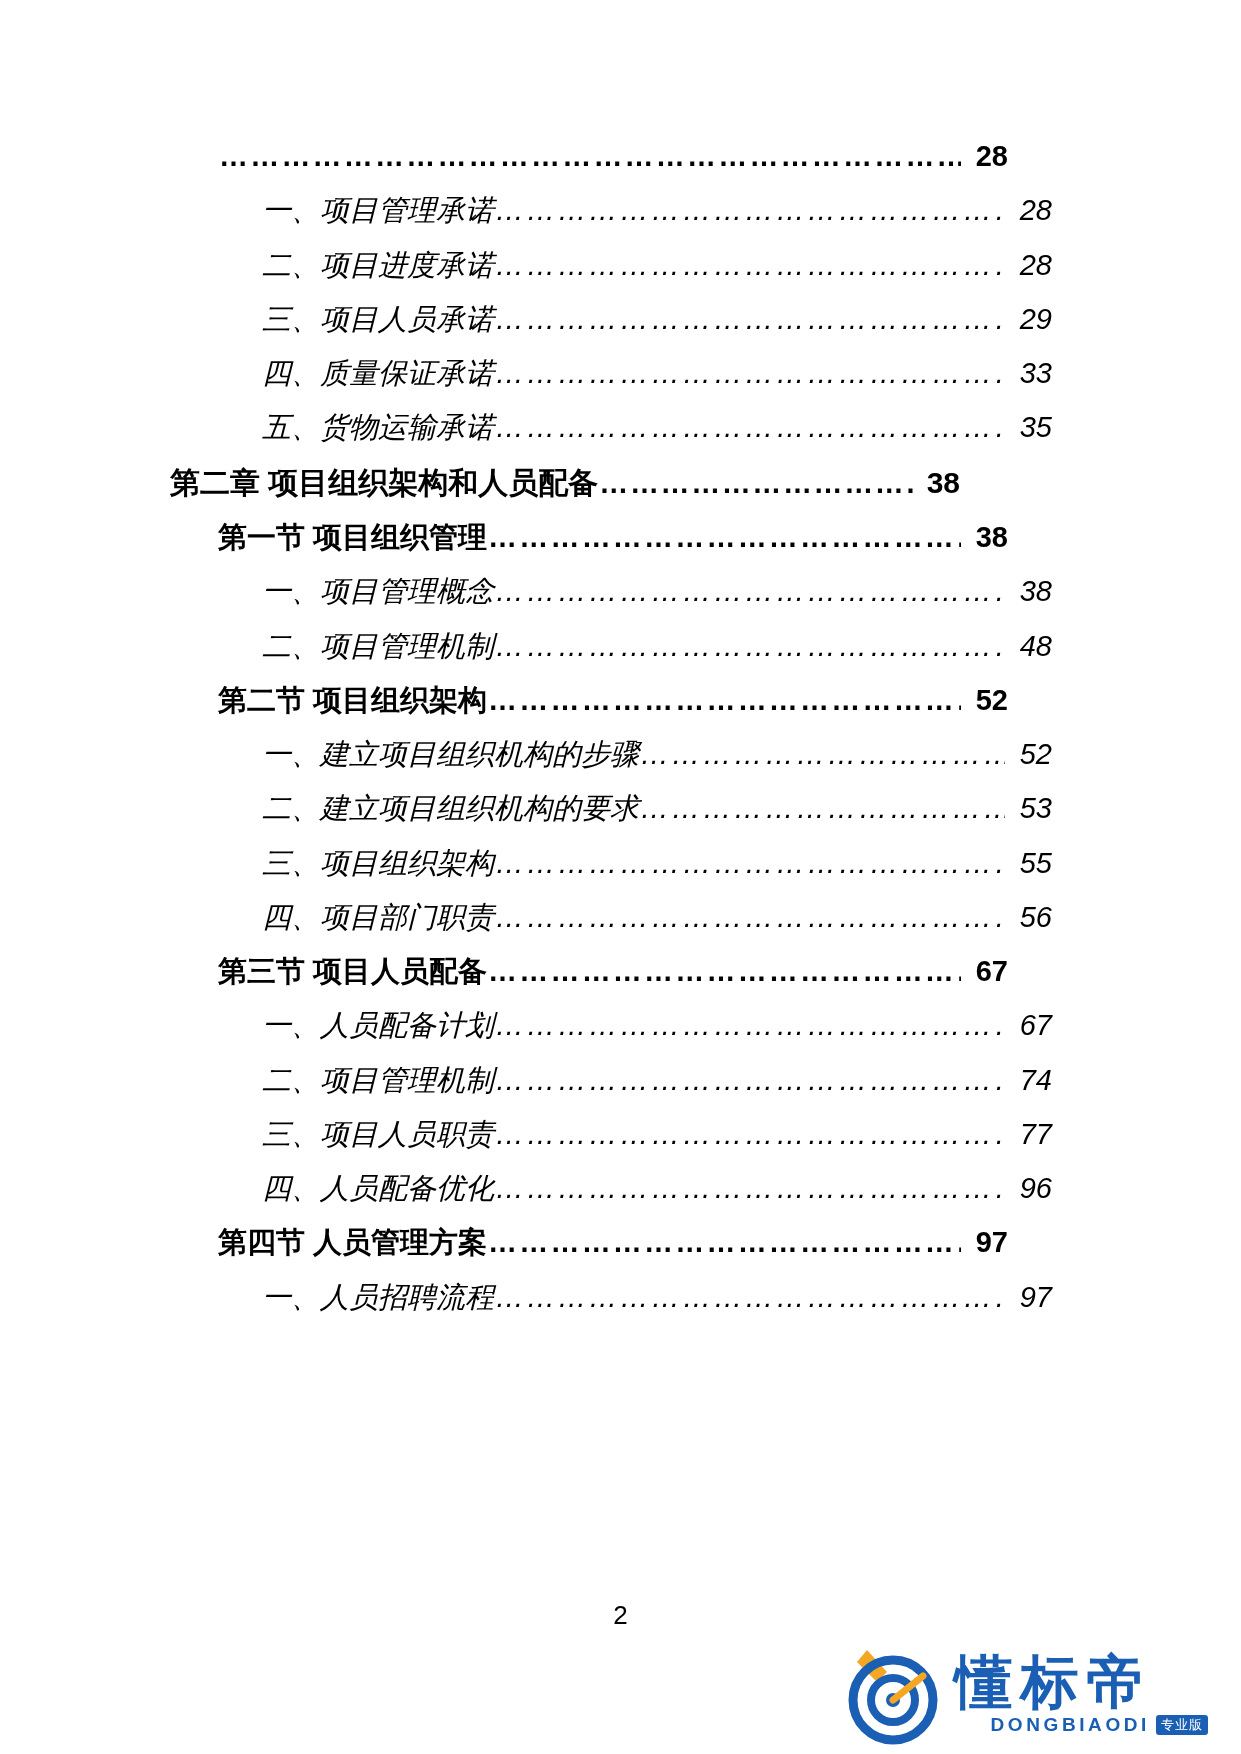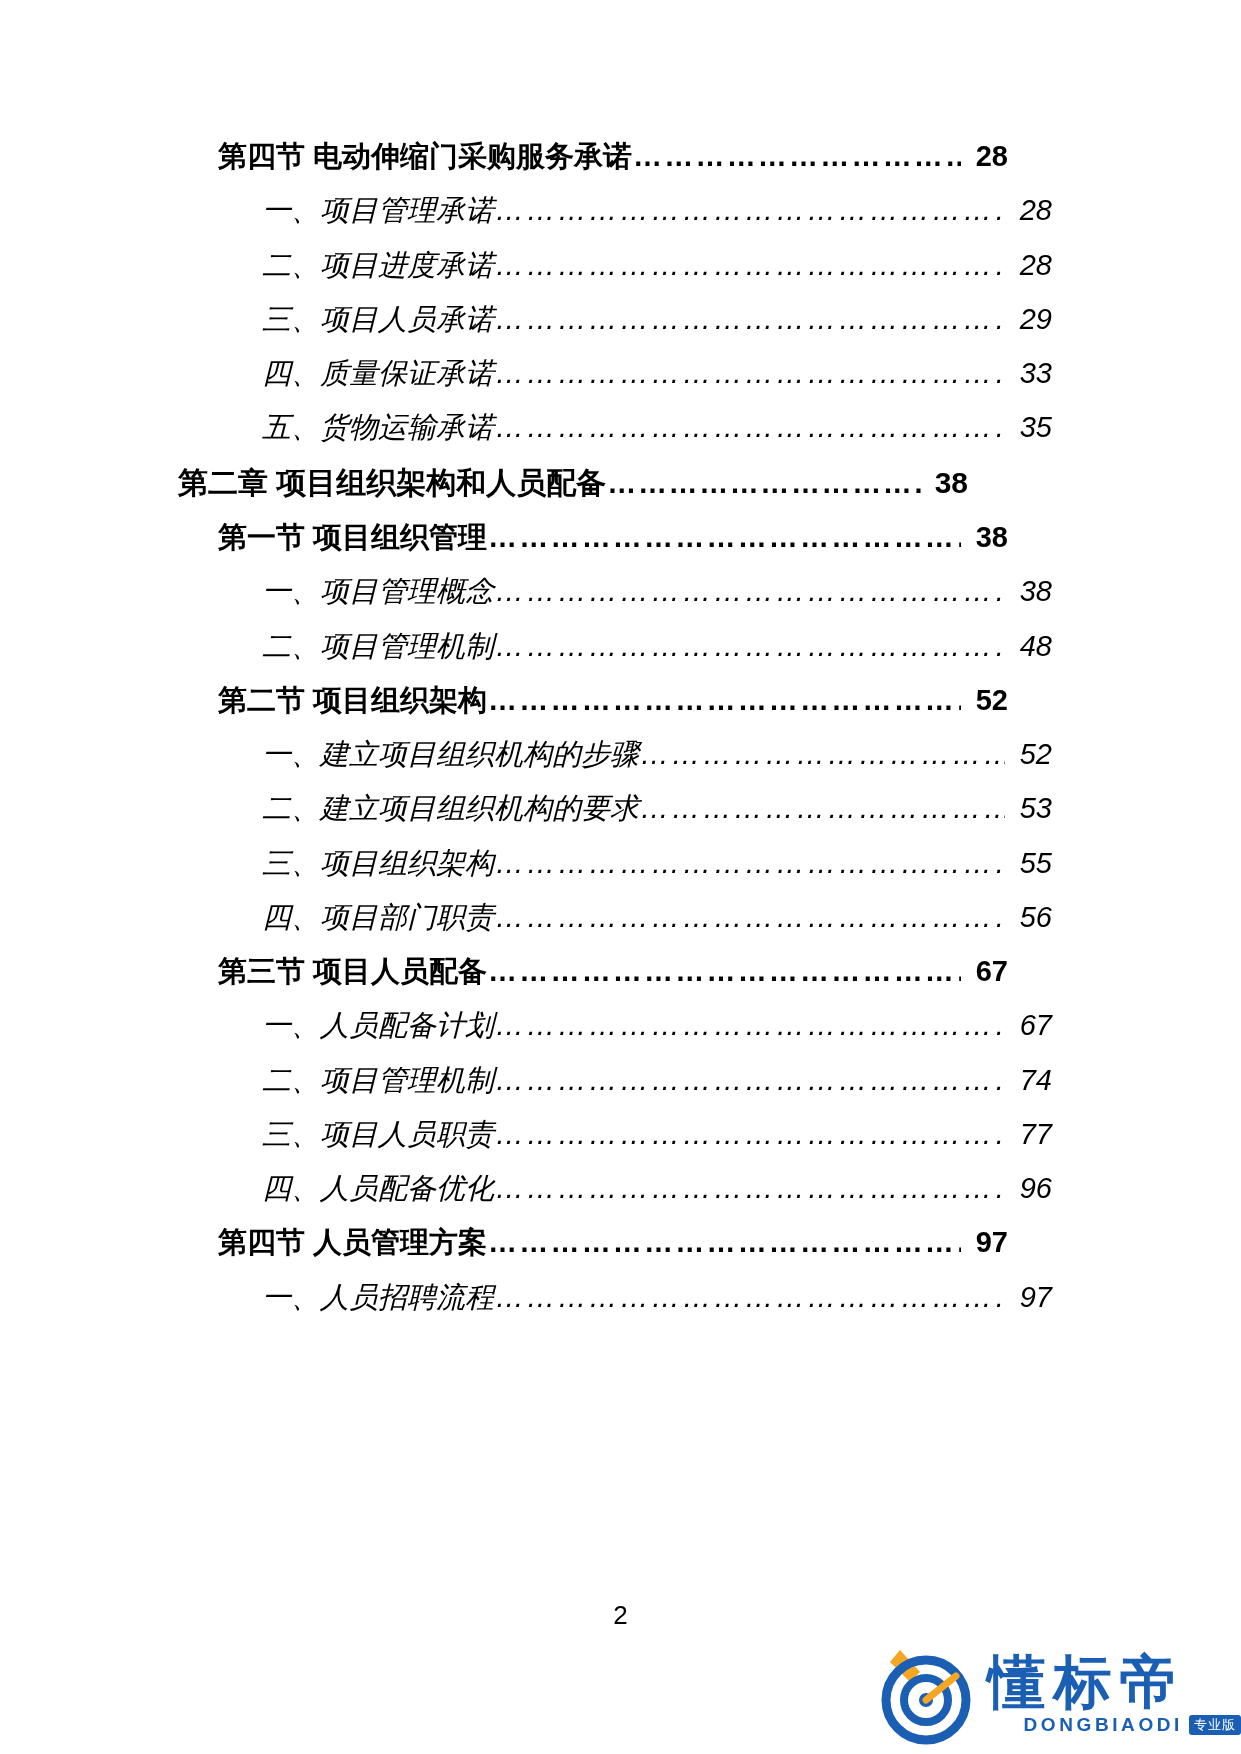--- a/index.html
+++ b/index.html
@@ -57,21 +57,21 @@
 
   .toc-row .page-no {
     flex: 0 0 auto;
     text-align: right;
     min-width: 46px;
   }
 
   
   .lvl-chapter {
     font-weight: bold;
-    margin-left: 8px;
+    margin-left: 0px;
     font-size: 30px;
   }
   .lvl-chapter .leader { letter-spacing: 1.6px; }
 
   .lvl-section {
     margin-left: 48px;
     font-weight: bold;
   }
 
   .lvl-item {
@@ -85,21 +85,21 @@
     left: 0;
     top: 1600px;
     width: 1241px;
     text-align: center;
     font-size: 26px;
   }
 
   
   .watermark {
     position: absolute;
-    right: 0;
+    right: 33px;
     bottom: 8px;
     display: flex;
     align-items: center;
     gap: 10px;
   }
   .wm-mark {
     position: relative;
     width: 108px;
     height: 104px;
   }
@@ -137,21 +137,20 @@
     letter-spacing: 1px;
   }
 </style>
 </head>
 <body>
 
 <div class="page">
 
   <div class="toc" id="toc">
       <div class="toc-row lvl-section">
-        <span class="label">第四节 电动伸缩门采购服务承诺</span>
         <span class="leader">………………………………………………………………………………………………………………</span>
         <span class="page-no">28</span>
       </div>
       <div class="toc-row lvl-item">
         <span class="label">一、项目管理承诺</span>
         <span class="leader">………………………………………………………………………………………………………………</span>
         <span class="page-no">28</span>
       </div>
       <div class="toc-row lvl-item">
         <span class="label">二、项目进度承诺</span>

